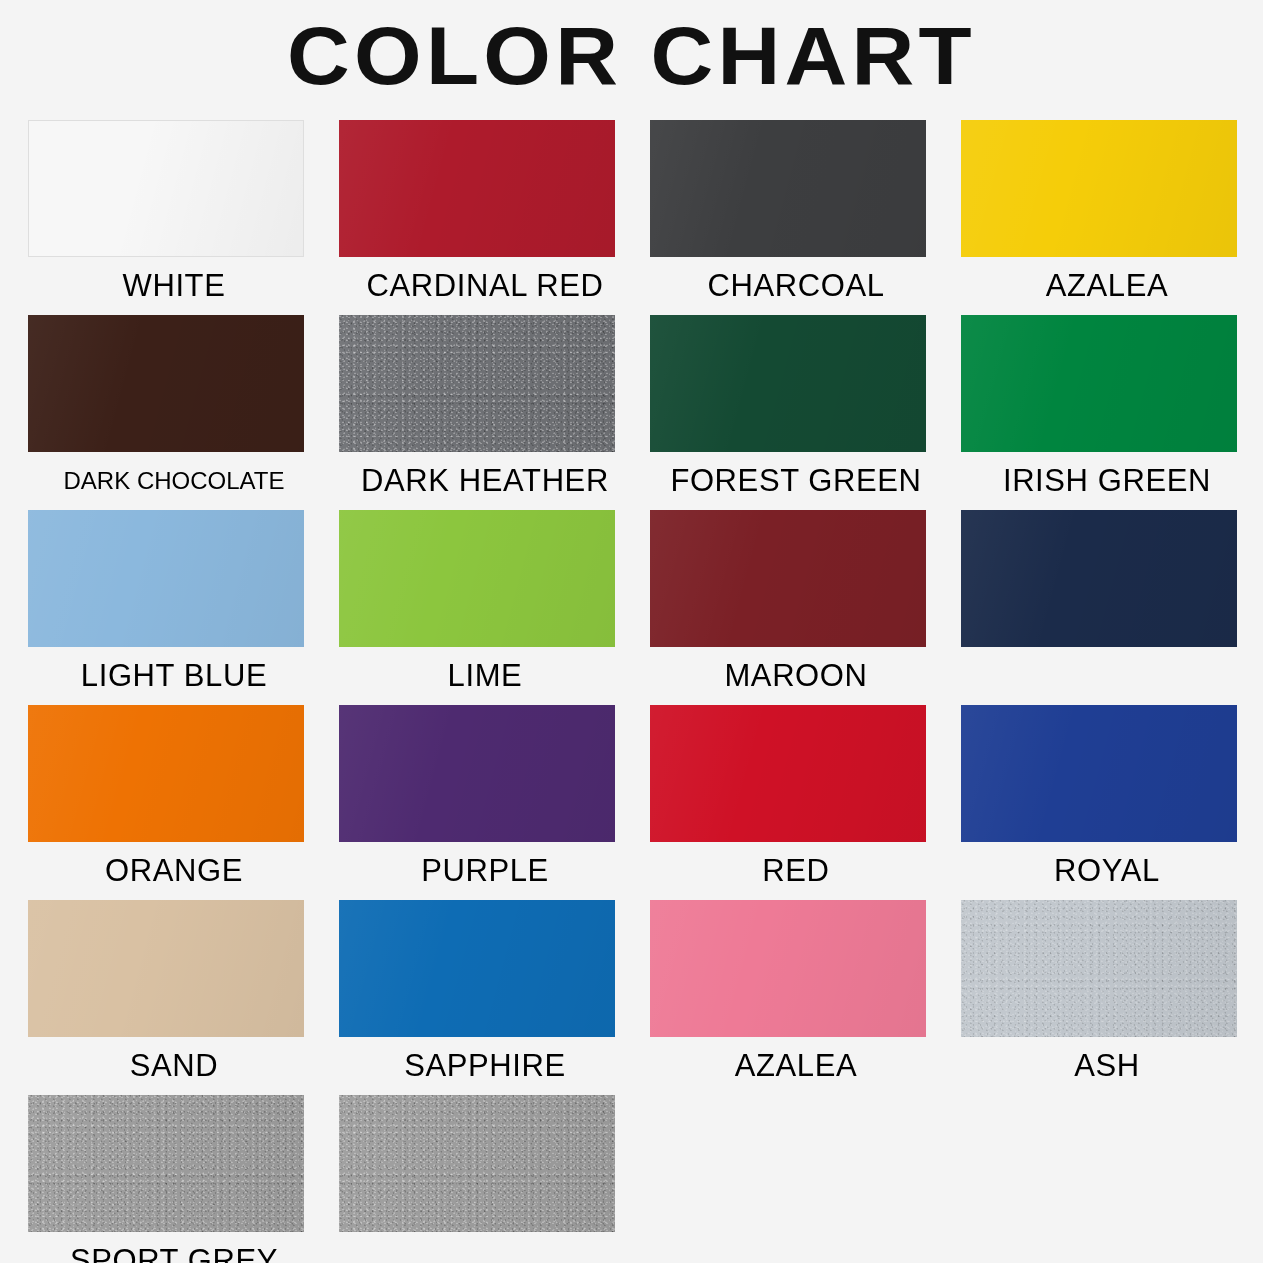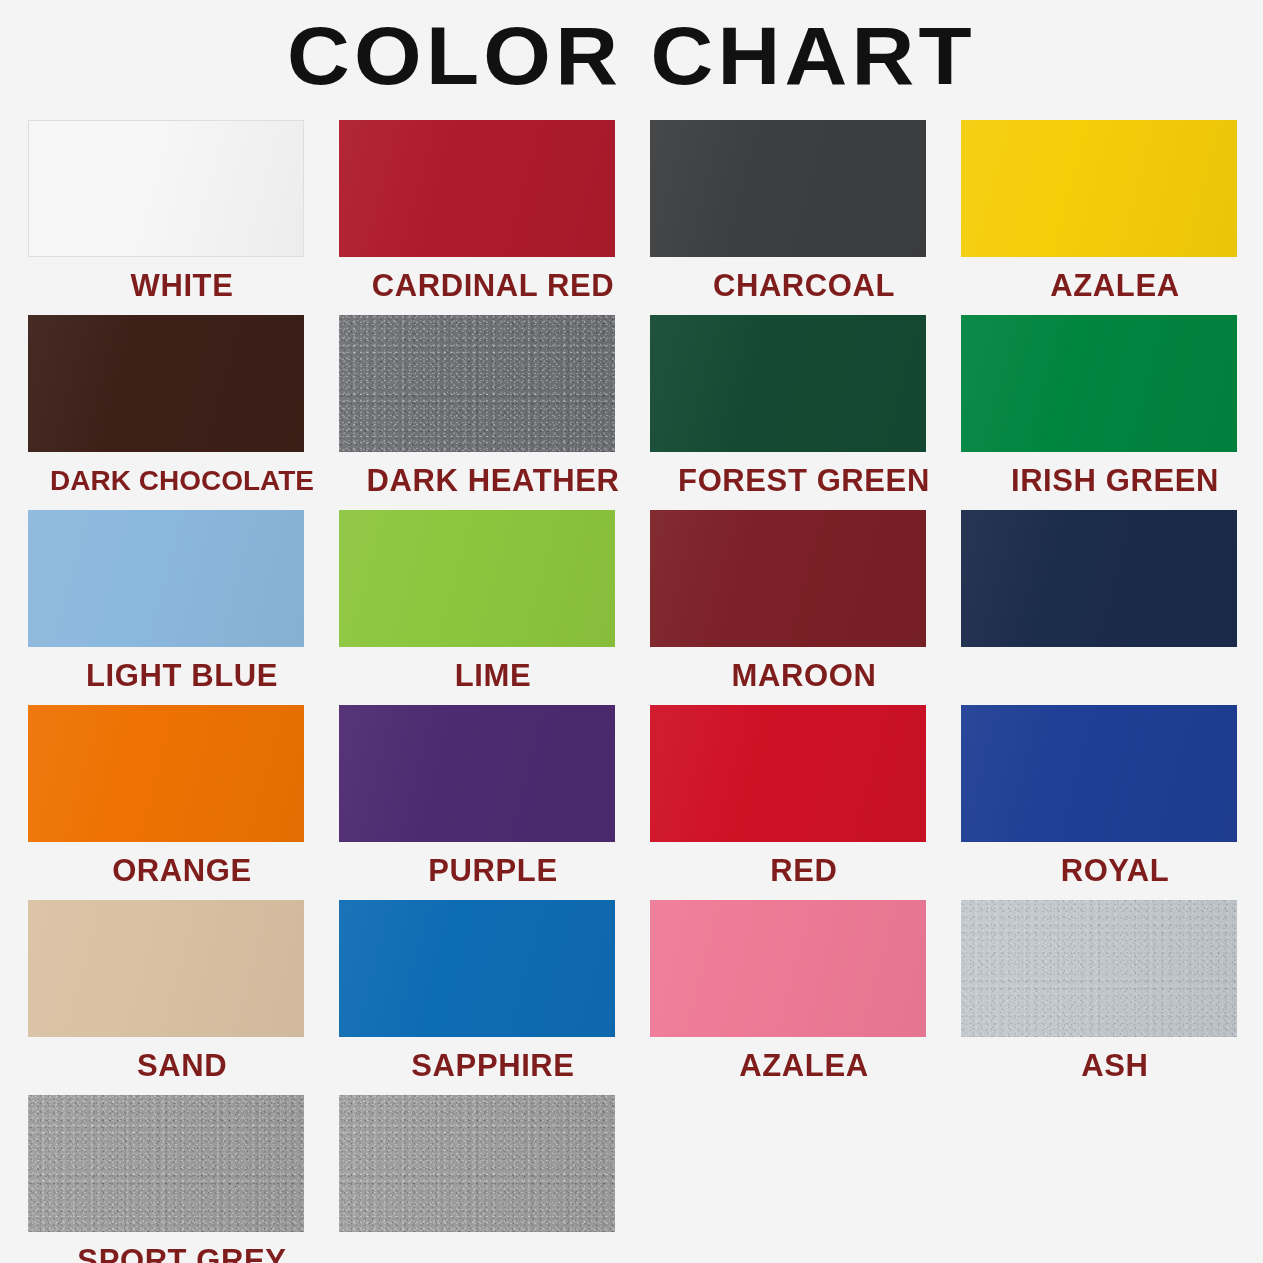--- a/index.html
+++ b/index.html
@@ -99,37 +99,37 @@
       radial-gradient(circle at 5%  90%, rgba(255,255,255,0.30) 0.6px, transparent 1.1px);
     background-size: 7px 6px, 9px 8px, 6px 7px, 11px 9px, 8px 7px, 10px 8px, 7px 9px, 9px 6px;
     opacity: 0.85;
     pointer-events: none;
   }
 
   .swatch.lightheather::before { opacity: 0.55; }
 
   .label {
     position: absolute;
-    left: 16px;
+    left: 8px;
     top: 137px;
     width: 276px;
     height: 58px;
     display: flex;
     align-items: center;
     justify-content: center;
     font-family: "Liberation Sans", sans-serif;
-    font-weight: 700;
+    font-weight: 400;
     font-size: 31px;
     letter-spacing: 0.6px;
-    color: #7f1d1d;
+    color: #000000;
     white-space: nowrap;
   }
 
   .label.narrow {
-    font-size: 28px;
+    font-size: 24px;
     letter-spacing: 0px;
     text-align: center;
   }
 </style>
 </head>
 <body style="background: rgb(244, 244, 244);">
 
 <div id="page" style="background: rgb(244, 244, 244);">
 
   <div id="title">COLOR CHART</div>

